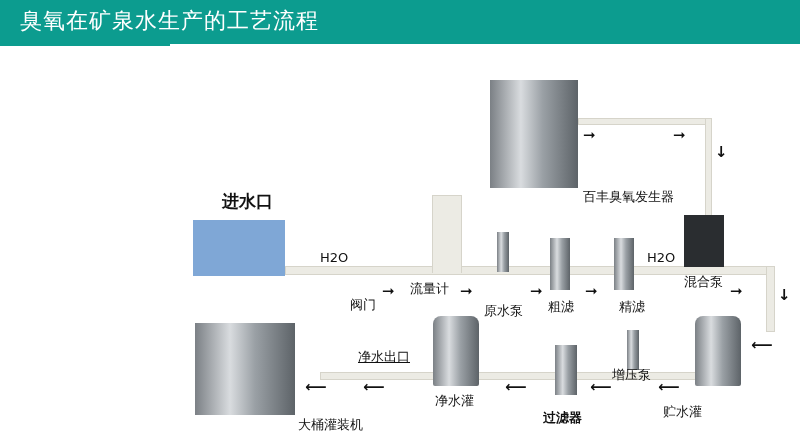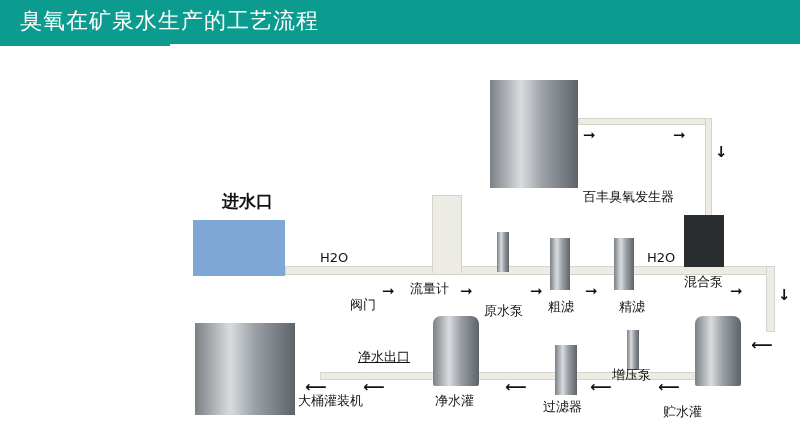--- a/index.html
+++ b/index.html
@@ -47,23 +47,23 @@
 <div class="lbl" style="left:350px;top:296px;">阀门</div>
 <div class="lbl" style="left:410px;top:280px;">流量计</div>
 <div class="lbl" style="left:484px;top:284px;margin-top:18px;">原水泵</div>
 <div class="lbl" style="left:548px;top:298px;">粗滤</div>
 <div class="lbl" style="left:612px;top:298px;margin-left:7px;">精滤</div>
 <div class="lbl" style="left:684px;top:273px;">混合泵</div>
 <div class="lbl" style="left:647px;top:250px;">H2O</div>
 
 <div class="lbl" style="left:663px;top:403px;">贮水灌</div>
 <div class="lbl" style="left:612px;top:366px;">增压泵</div>
-<div class="lbl" style="left:543px;top:398px;">过滤器</div>
+<div class="lbl" style="left:543px;top:409px;font-weight:bold;">过滤器</div>
 <div class="lbl" style="left:435px;top:392px;">净水灌</div>
-<div class="lbl" style="left:298px;top:392px;text-align:right;">大桶灌装机</div>
+<div class="lbl" style="left:298px;top:416px;text-align:right;">大桶灌装机</div>
 <div class="lbl" style="left:358px;top:348px;text-decoration:underline;">净水出口</div>
 
 <div class="arrow" style="left:382px;top:284px;">➞</div>
 <div class="arrow" style="left:460px;top:284px;">➞</div>
 <div class="arrow" style="left:530px;top:284px;">➞</div>
 <div class="arrow" style="left:585px;top:284px;">➞</div>
 <div class="arrow" style="left:730px;top:284px;">➞</div>
 <div class="arrow" style="left:583px;top:128px;">➞</div>
 <div class="arrow" style="left:673px;top:128px;">➞</div>
 <div class="arrow" style="left:715px;top:145px;">↓</div>

